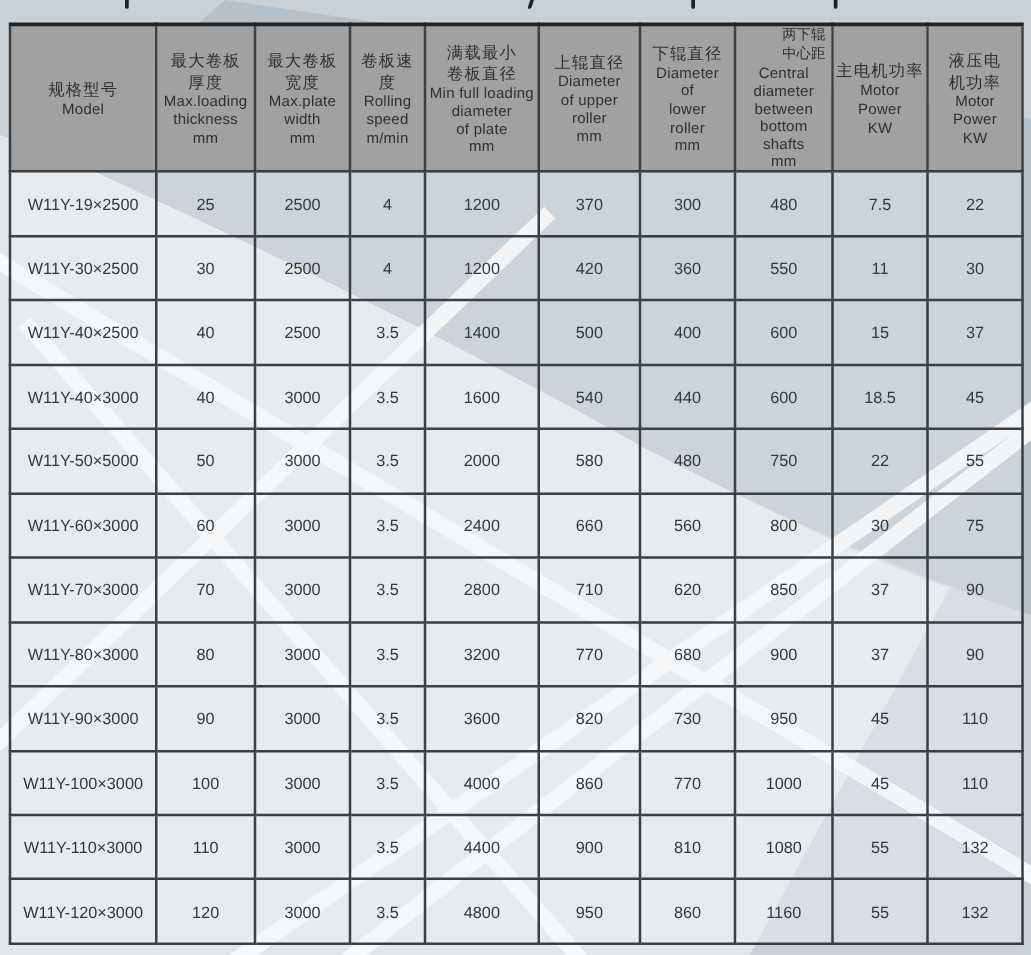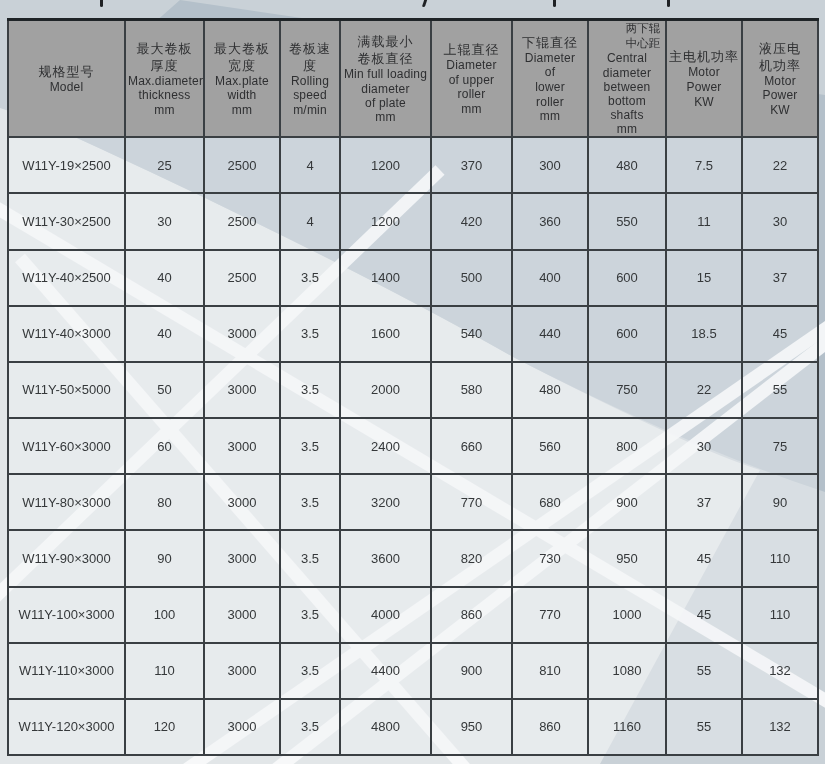--- a/index.html
+++ b/index.html
@@ -72,21 +72,21 @@
     </colgroup>
   <thead>
       <tr>
         <th>
           <div class="zh">规格型号</div>
           <div class="en">Model</div>
         </th>
         <th>
           <div class="zh">最大卷板</div>
           <div class="zh">厚度</div>
-          <div class="en">Max.diameter</div>
+          <div class="en">Max.loading</div>
           <div class="en">thickness</div>
           <div class="en">mm</div>
         </th>
         <th>
           <div class="zh">最大卷板</div>
           <div class="zh">宽度</div>
           <div class="en">Max.plate</div>
           <div class="en">width</div>
           <div class="en">mm</div>
         </th>
@@ -209,20 +209,32 @@
         <td>3000</td>
         <td>3.5</td>
         <td>2400</td>
         <td>660</td>
         <td>560</td>
         <td>800</td>
         <td>30</td>
         <td>75</td>
       </tr>
       <tr>
+        <td>W11Y-70×3000</td>
+        <td>70</td>
+        <td>3000</td>
+        <td>3.5</td>
+        <td>2800</td>
+        <td>710</td>
+        <td>620</td>
+        <td>850</td>
+        <td>37</td>
+        <td>90</td>
+      </tr>
+      <tr>
         <td>W11Y-80×3000</td>
         <td>80</td>
         <td>3000</td>
         <td>3.5</td>
         <td>3200</td>
         <td>770</td>
         <td>680</td>
         <td>900</td>
         <td>37</td>
         <td>90</td>

